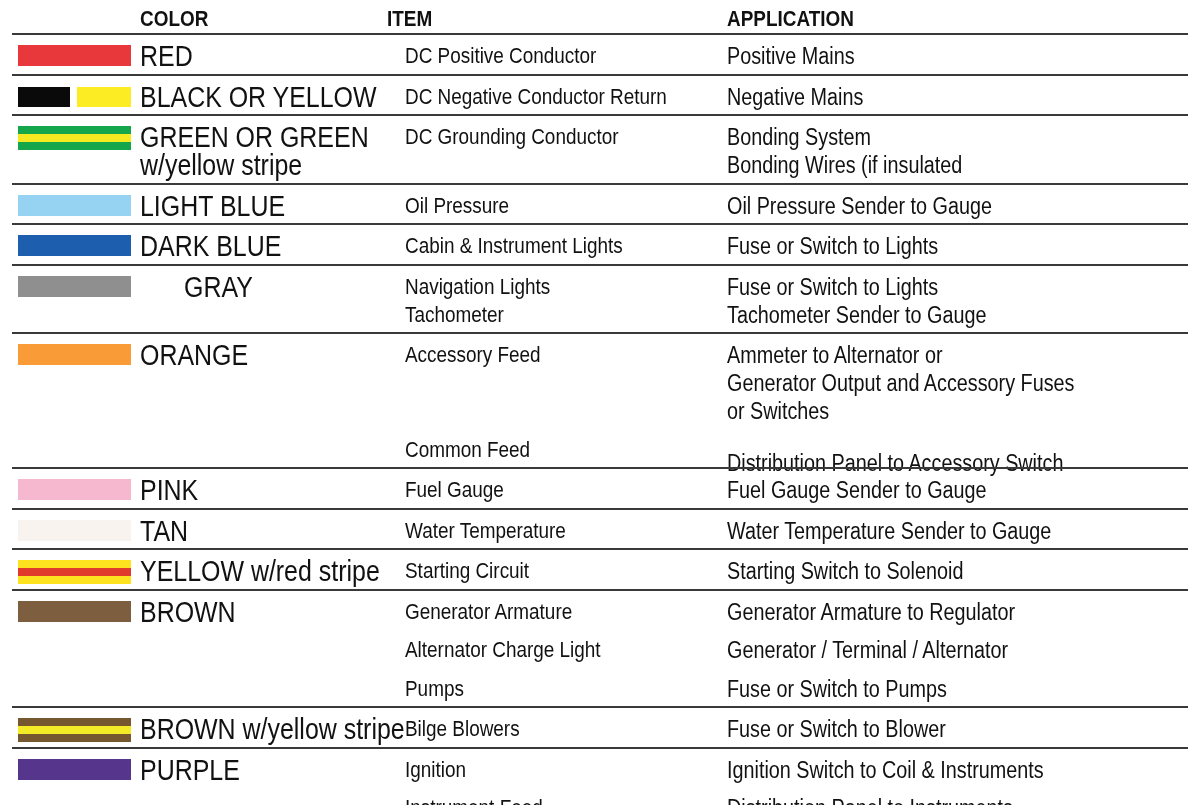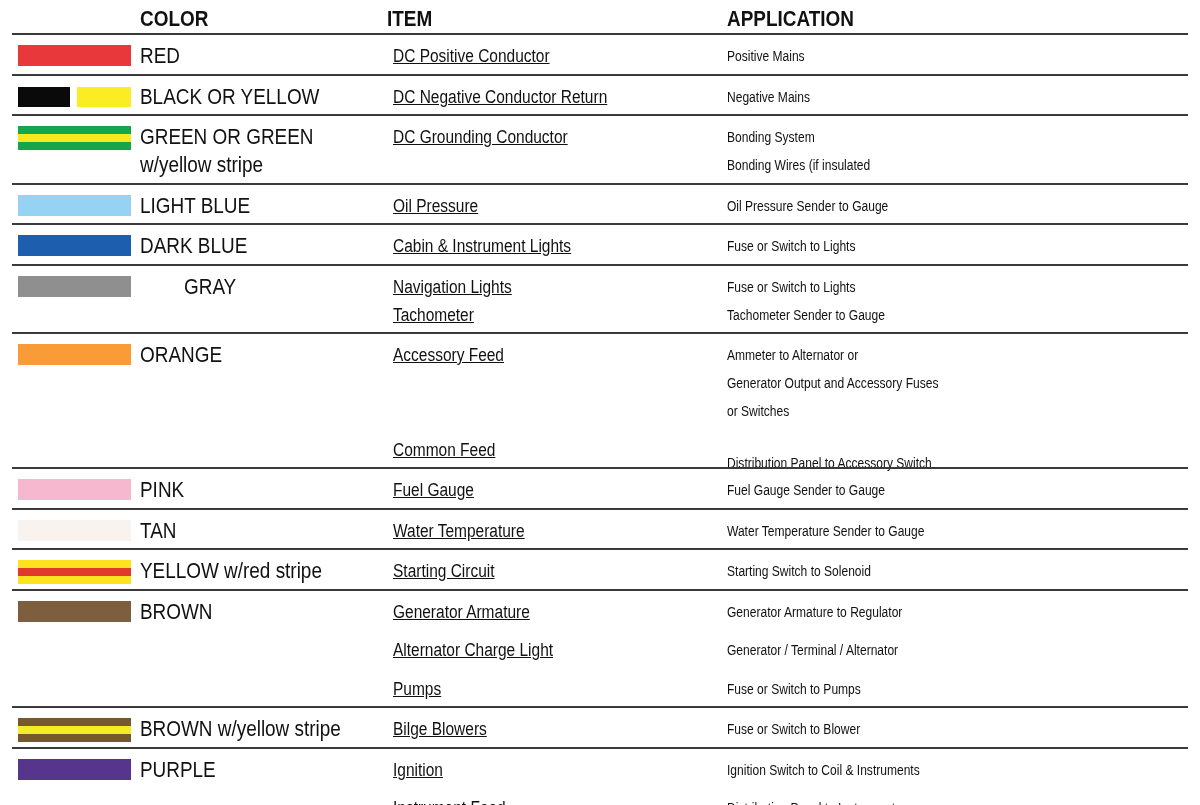--- a/index.html
+++ b/index.html
@@ -4,23 +4,23 @@
 <style>
   html, body { margin: 0; padding: 0; background: #ffffff; }
   body { width: 1200px; height: 805px; position: relative; overflow: hidden;
          font-family: "Liberation Sans", "DejaVu Sans", sans-serif; color: #111; }
   .condensed { transform: scaleX(0.86); transform-origin: left top; white-space: nowrap; display: inline-block; }
   .header { position: absolute; top: 0; left: 0; width: 1200px; height: 34px; }
   .hcell { position: absolute; top: 6px; font-weight: bold; font-size: 22px; letter-spacing: 0px; }
   .rule { position: absolute; left: 12px; width: 1176px; height: 2px; background: #3a3a3a; }
   .row { position: absolute; left: 0; width: 1200px; }
   .swatch { position: absolute; left: 18px; width: 113px; height: 21px; }
-  .cell-color { position: absolute; left: 140px; font-size: 22px; line-height: 28px; }
-  .cell-item { position: absolute; left: 393px; font-size: 18px; line-height: 28px; text-decoration: underline; }
-  .cell-app { position: absolute; left: 727px; font-size: 14px; line-height: 28px; }
+  .cell-color { position: absolute; left: 140px; font-size: 29px; line-height: 28px; }
+  .cell-item { position: absolute; left: 405px; font-size: 22px; line-height: 28px; }
+  .cell-app { position: absolute; left: 727px; font-size: 23px; line-height: 28px; }
   .line { display: block; }
 </style>
 </head>
 <body>
 
 <div class="header">
   <span class="hcell condensed" style="left:140px">COLOR</span>
   <span class="hcell condensed" style="left:387px">ITEM</span>
   <span class="hcell condensed" style="left:727px">APPLICATION</span>
 </div>

